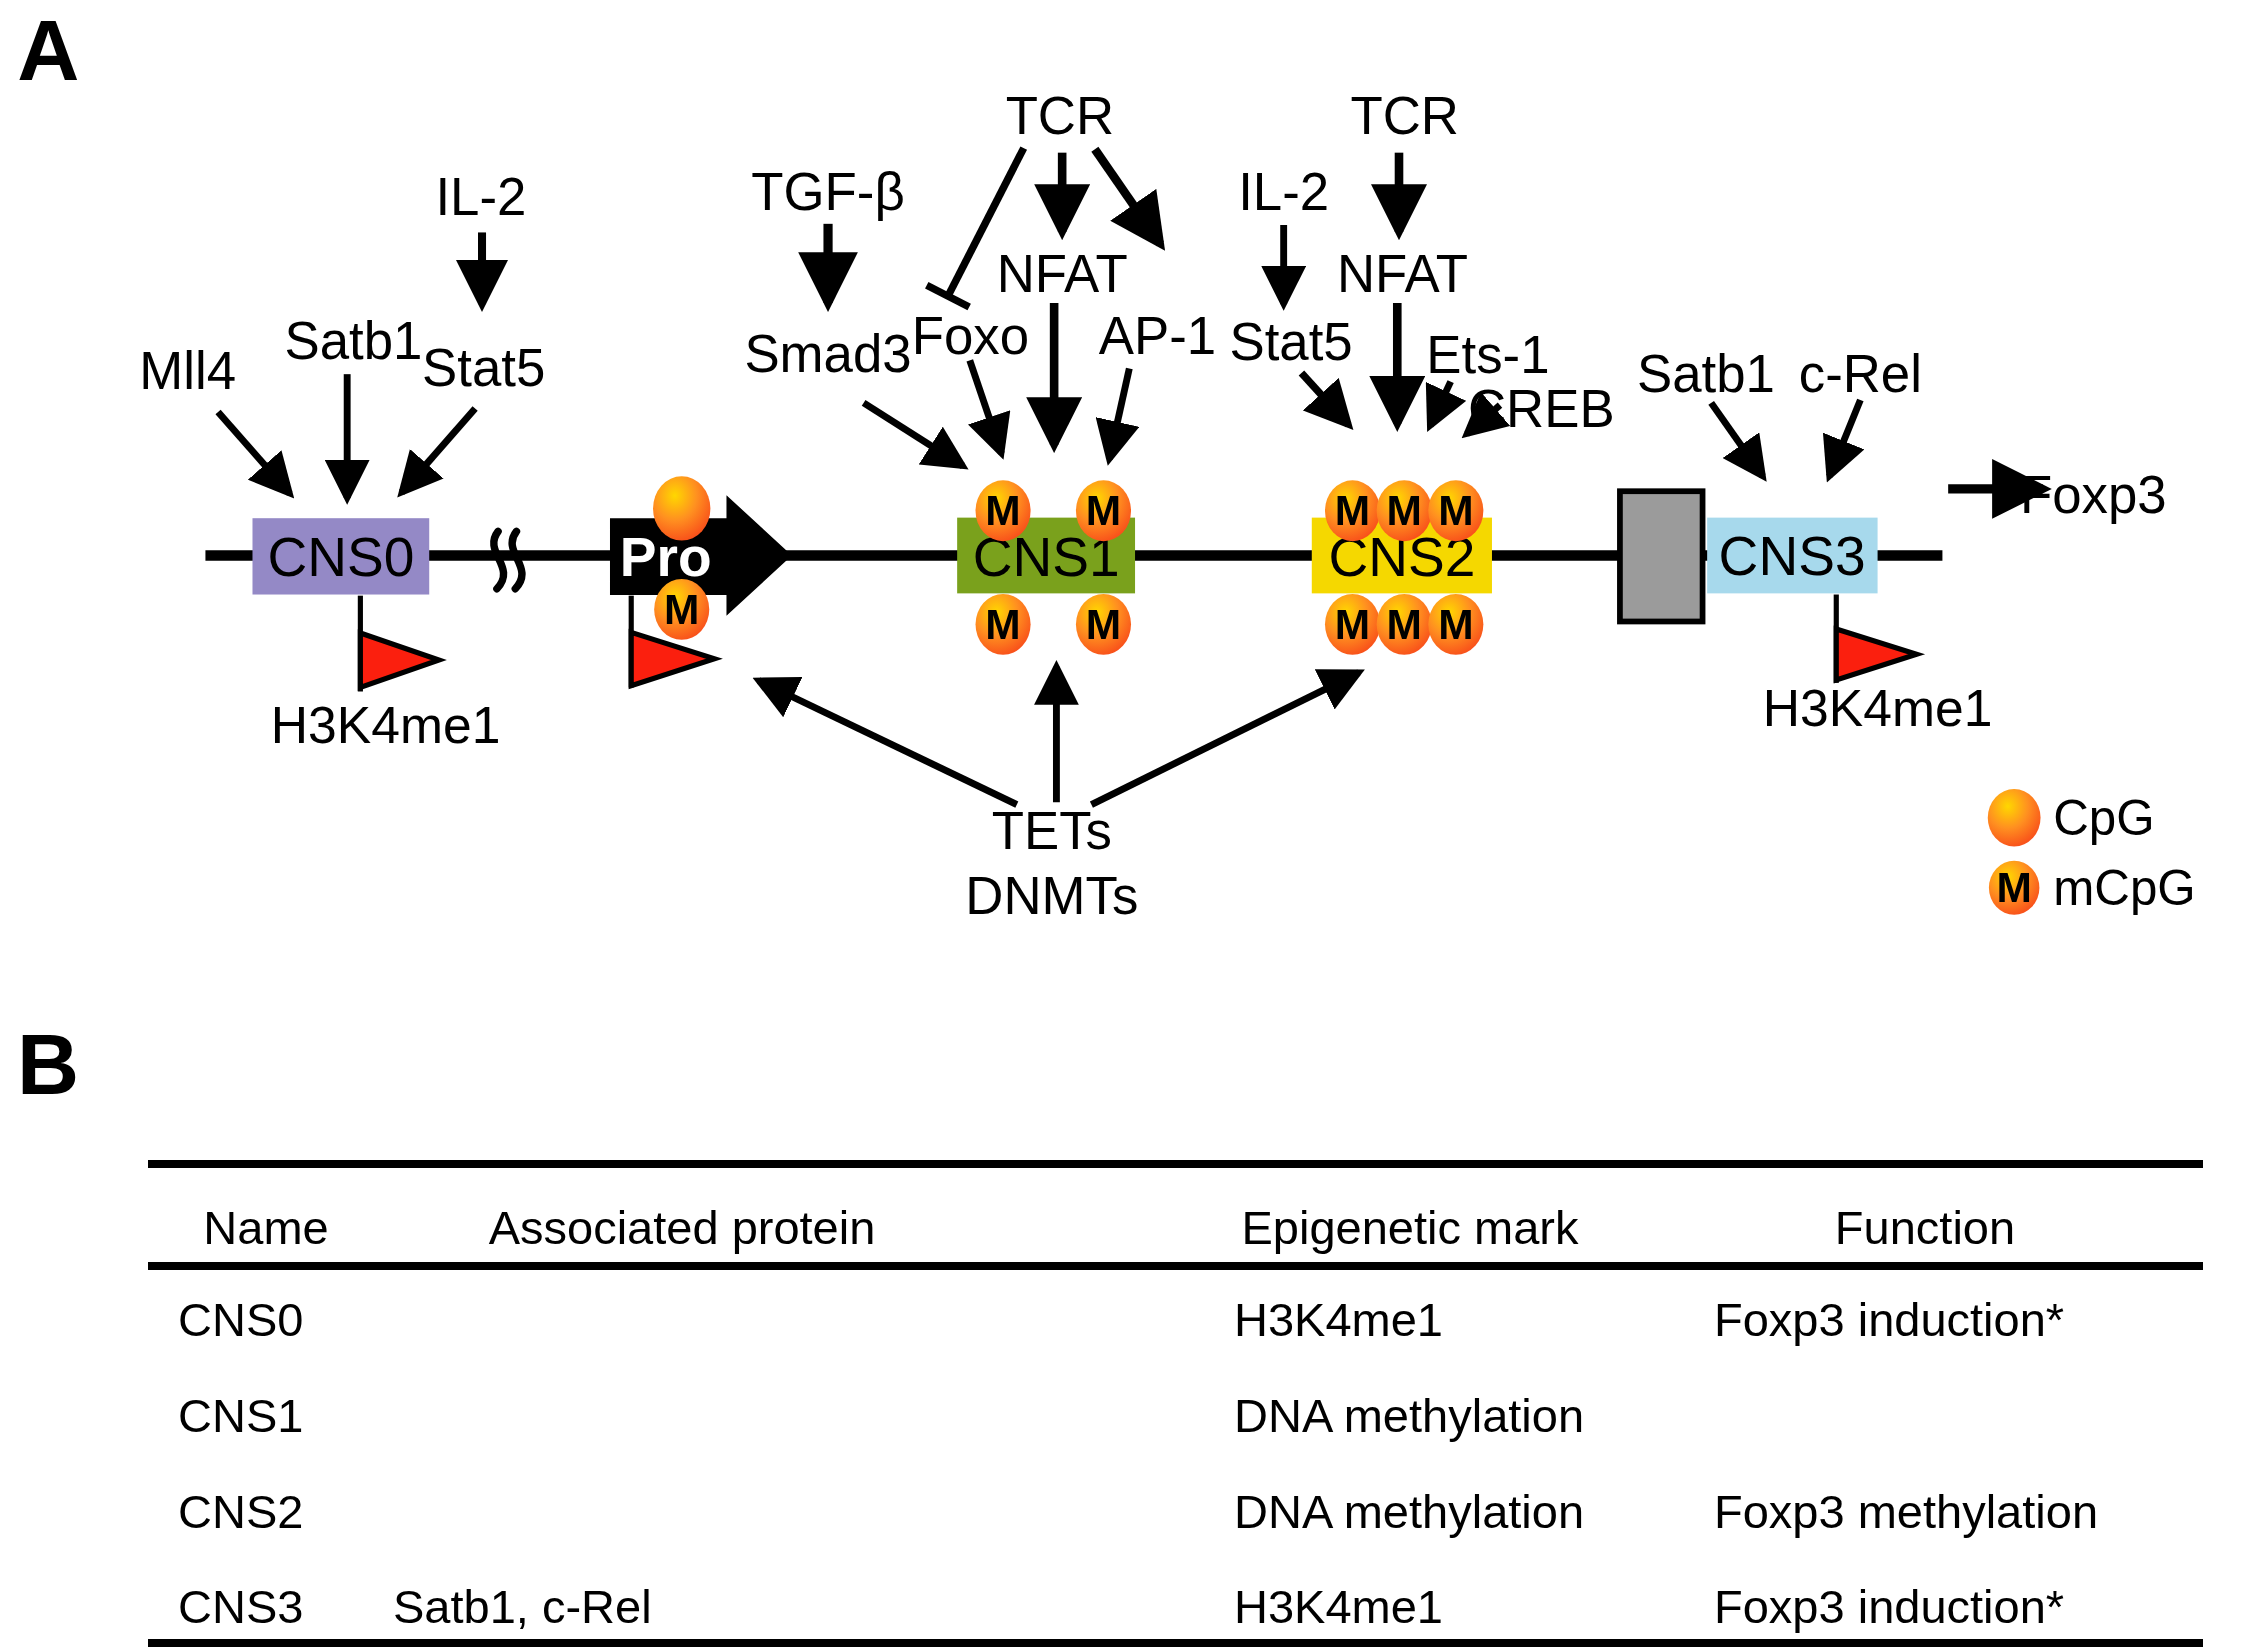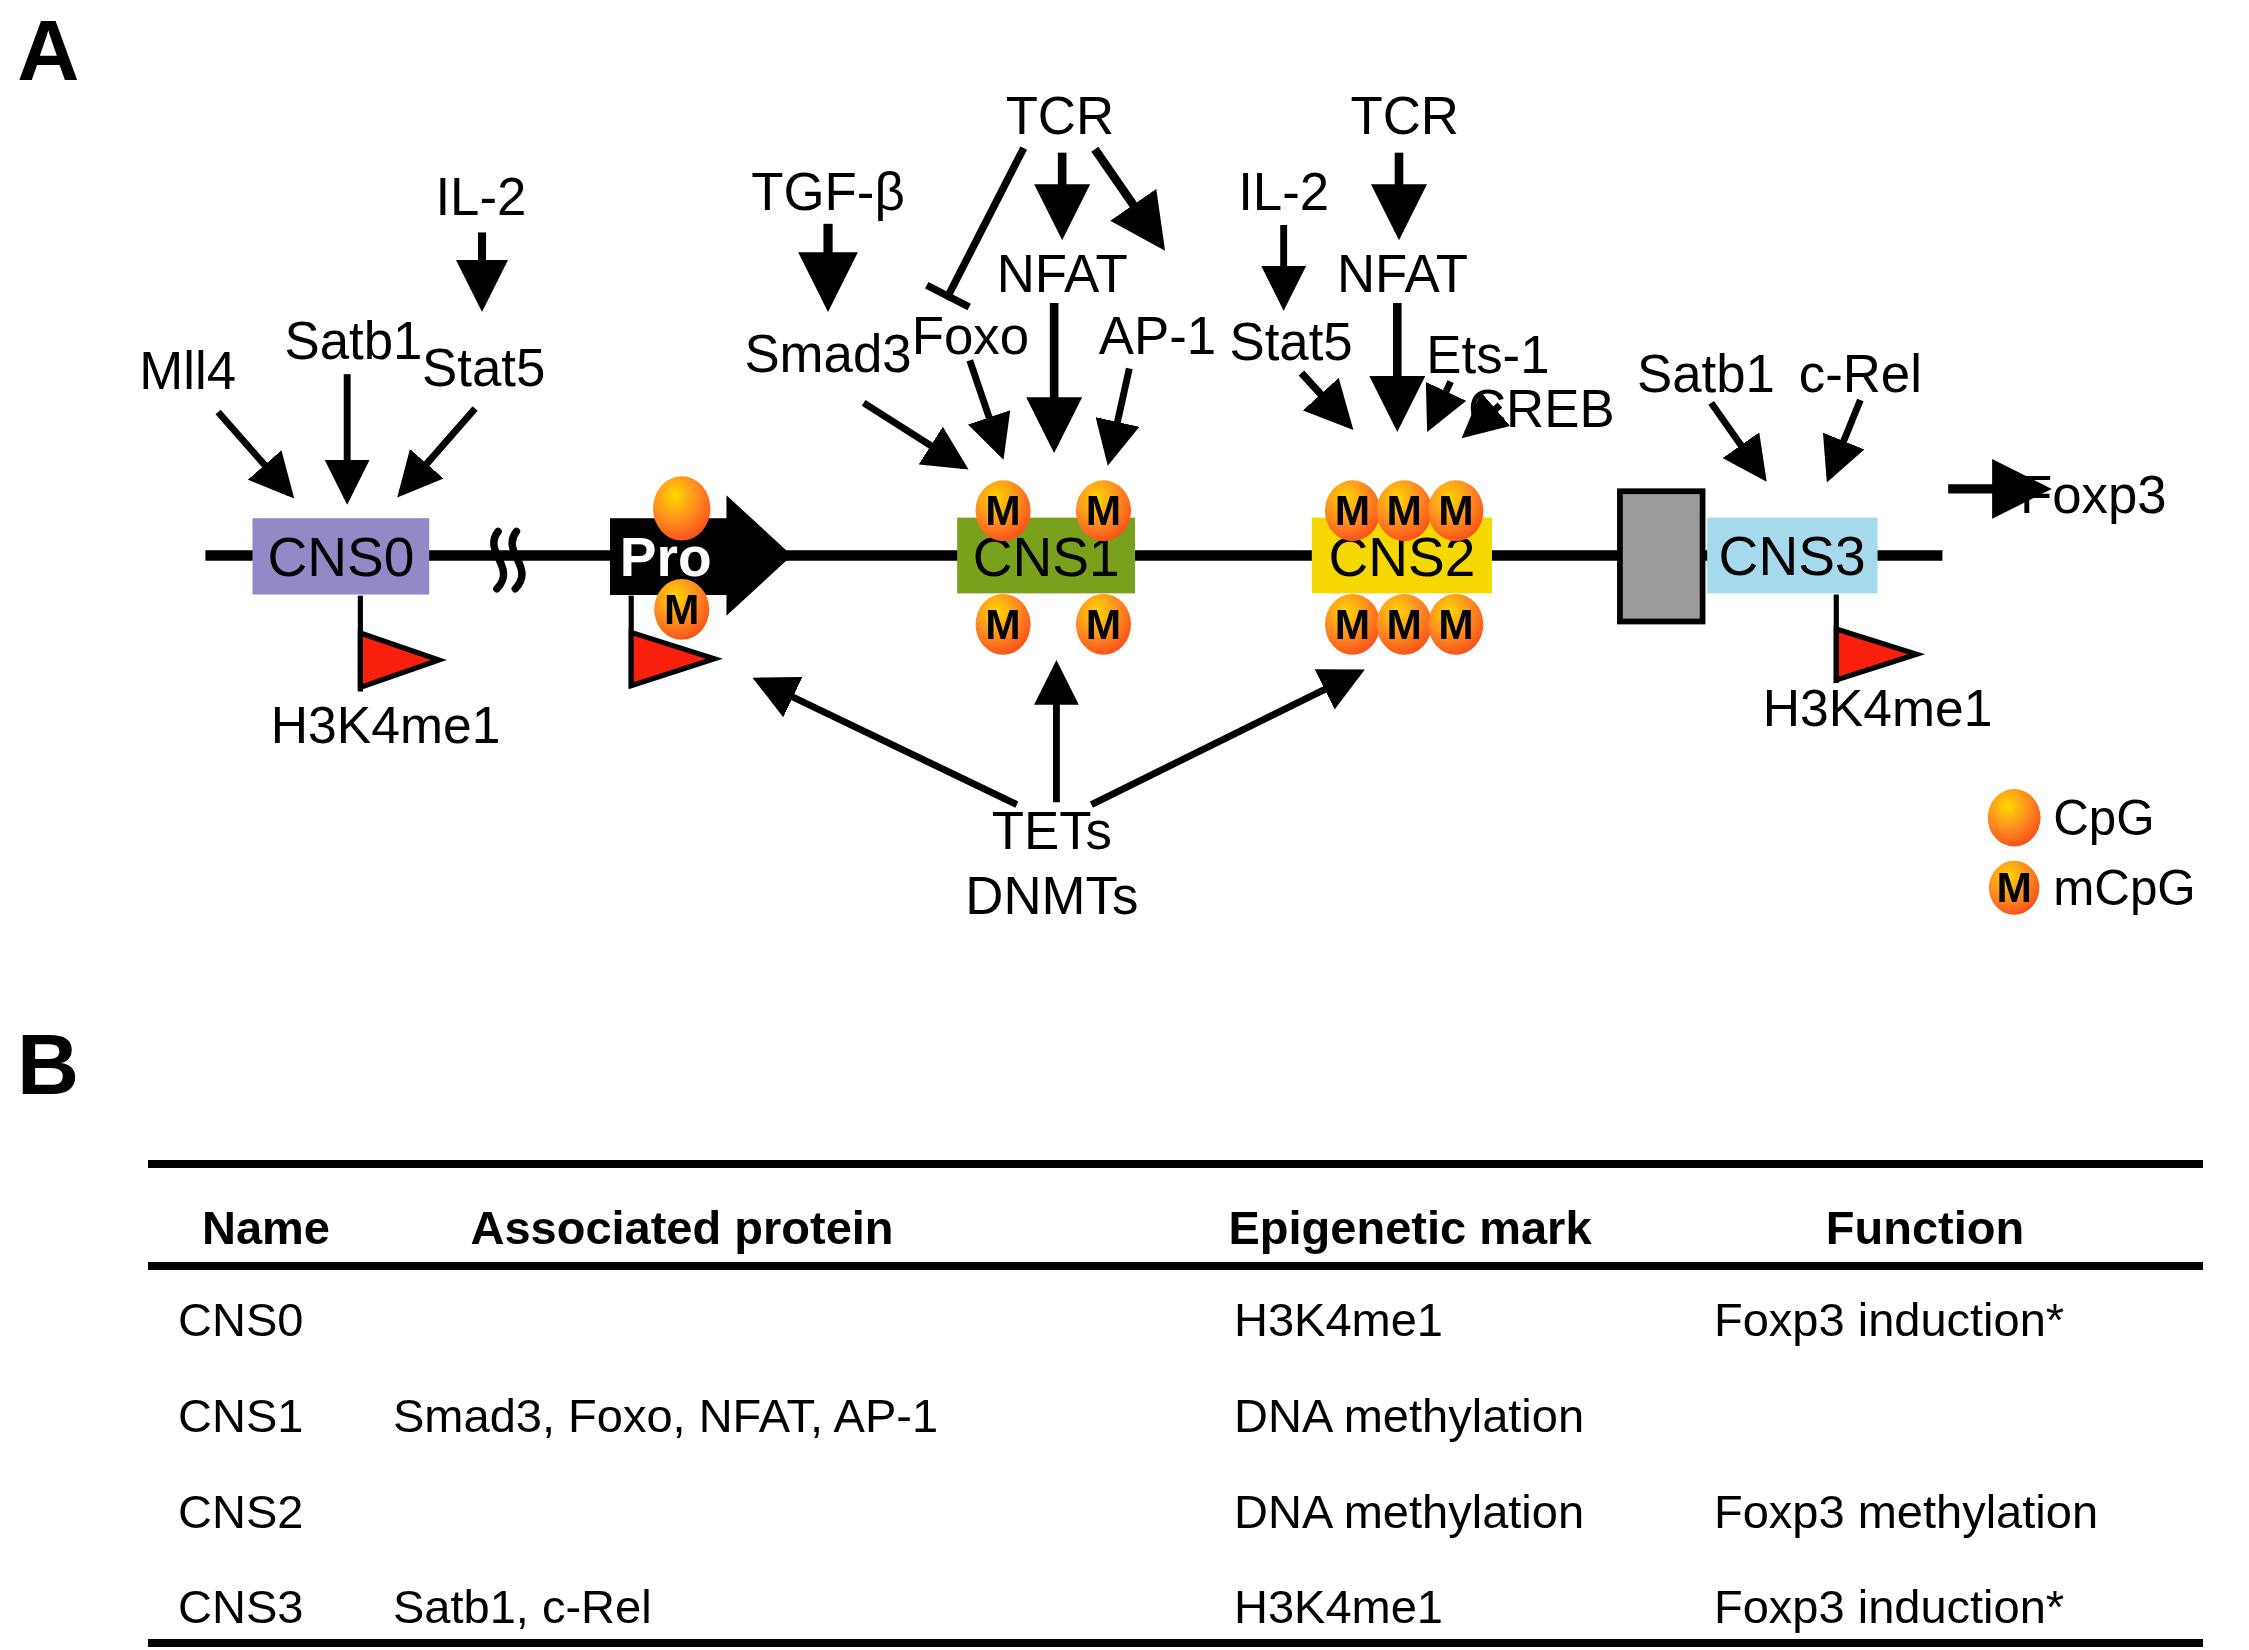--- a/index.html
+++ b/index.html
@@ -11,21 +11,21 @@
   .lbl{font-size:92px;text-anchor:middle;dominant-baseline:central;}
   .boxlbl{font-size:96px;text-anchor:middle;dominant-baseline:central;}
   .prolbl{font-size:96px;font-weight:bold;fill:#fff;text-anchor:middle;dominant-baseline:central;}
   .marklbl{font-size:90px;text-anchor:middle;dominant-baseline:central;}
   .leglbl{font-size:86px;text-anchor:start;dominant-baseline:central;}
   .mball{font-size:74px;font-weight:bold;text-anchor:middle;dominant-baseline:central;}
   .ln{stroke:#000;fill:none;}
   
   .b-letter{position:absolute;left:17px;top:1015px;font-size:86px;font-weight:bold;}
   .rule{position:absolute;left:148px;width:2055px;height:7.5px;background:#000;}
-  .th{position:absolute;font-size:47px;font-weight:bold;white-space:nowrap;transform:translateX(-50%);}
+  .th{position:absolute;font-size:47px;font-weight:normal;white-space:nowrap;transform:translateX(-50%);}
   .td{position:absolute;font-size:47px;white-space:nowrap;}
 </style>
 </head>
 <body>
 
 <div class="canvas">
 
 <svg width="2250" height="1010" viewBox="0 0 3921 1760">
   <defs>
     <radialGradient id="ballGrad" cx="0.38" cy="0.30" r="0.85">
@@ -198,21 +198,20 @@
 <div class="th" style="left:266px;top:1200px">Name</div>
 <div class="th" style="left:682px;top:1200px">Associated protein</div>
 <div class="th" style="left:1410px;top:1200px">Epigenetic mark</div>
 <div class="th" style="left:1925px;top:1200px">Function</div>
 
 <div class="td" style="left:178px;top:1292px">CNS0</div>
 <div class="td" style="left:1234px;top:1292px">H3K4me1</div>
 <div class="td" style="left:1714px;top:1292px">Foxp3 induction*</div>
 
 <div class="td" style="left:178px;top:1388px">CNS1</div>
-<div class="td" style="left:393px;top:1388px">Smad3, Foxo, NFAT, AP-1</div>
 <div class="td" style="left:1234px;top:1388px">DNA methylation</div>
 
 <div class="td" style="left:178px;top:1484px">CNS2</div>
 <div class="td" style="left:1234px;top:1484px">DNA methylation</div>
 <div class="td" style="left:1714px;top:1484px">Foxp3 methylation</div>
 
 <div class="td" style="left:178px;top:1579px">CNS3</div>
 <div class="td" style="left:393px;top:1579px">Satb1, c-Rel</div>
 <div class="td" style="left:1234px;top:1579px">H3K4me1</div>
 <div class="td" style="left:1714px;top:1579px">Foxp3 induction*</div>

